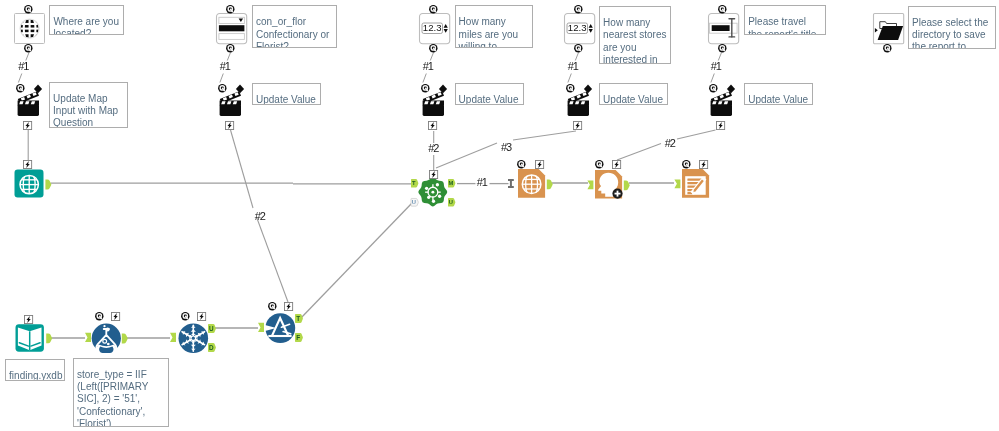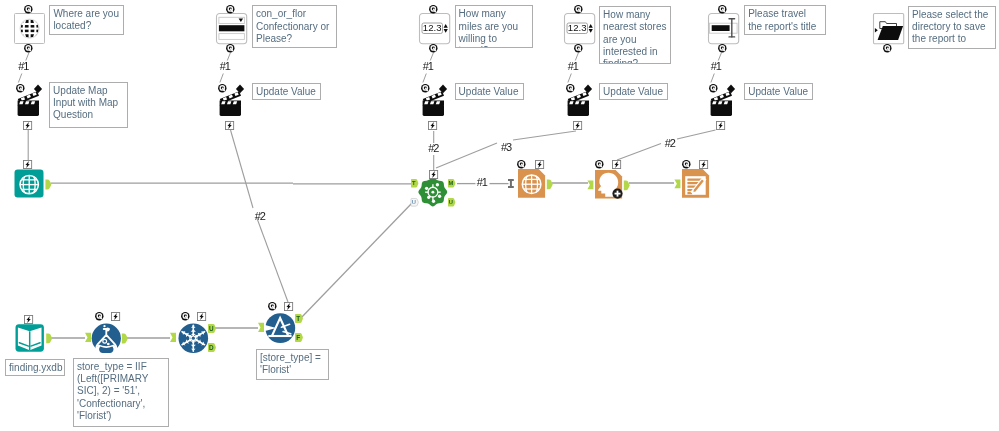--- a/index.html
+++ b/index.html
@@ -1,19 +1,19 @@
 <!DOCTYPE html>
 <html><head>
 <meta charset="utf-8">
 <style>
   html,body{margin:0;padding:0;}
   body{width:999px;height:431px;background:#fff;font-family:"Liberation Sans",sans-serif;overflow:hidden;}
   #canvas{position:relative;width:999px;height:431px;background:#fff;}
   .anno{position:absolute;border:1px solid #adadad;background:#fff;color:#556d80;
-        font-size:10px;line-height:12.2px;padding:2px 3px;box-sizing:border-box;
+        font-size:10px;line-height:12.2px;padding:10px 3px;box-sizing:border-box;
         font-family:"Liberation Sans",sans-serif;overflow:hidden;}
   .clbl{position:absolute;font-size:11px;color:#1a1a1a;line-height:11px;letter-spacing:-1.1px;
         font-family:"Liberation Sans",sans-serif;white-space:nowrap;}
   .node{position:absolute;}
   svg{display:block;overflow:visible;}
   #wires{position:absolute;left:0;top:0;width:999px;height:431px;}
 </style>
 </head>
 <body>
 
@@ -680,33 +680,32 @@
   </svg>
 </div>
 <div class="node" style="left:294.5px;top:332.8px;">
   <svg width="8" height="9" viewBox="0 0 8 9">
     <path d="M0.7,0 h4.6 q0.8,0 1.2,0.7 l1.3,3.3 q0.2,0.5 0,1 l-1.3,3.3 q-0.4,0.7 -1.2,0.7 H0.7 q-0.7,0 -0.7,-0.7 V0.7 Q0,0 0.7,0 Z" fill="#b2d84a"></path>
     <text x="3.2" y="6.8" font-family="'Liberation Sans',sans-serif" font-size="6.4" font-weight="bold" fill="#1b5e20" text-anchor="middle">F</text>
   </svg>
 </div>
 
 <div class="anno" style="left:49.4px;top:5px;width:75px;height:30px;">Where are you located?</div>
-<div class="anno" style="left:252px;top:5.4px;width:85px;height:43px;">con_or_flor Confectionary or Please?</div>
+<div class="anno" style="left:252px;top:5.4px;width:85px;height:43px;">con_or_flor Confectionary or Florist?</div>
 <div class="anno" style="left:454.6px;top:5.4px;width:78px;height:43px;">How many miles are you willing to travel?</div>
 <div class="anno" style="left:599.1px;top:6.1px;width:72px;height:58px;">How many nearest stores are you interested in finding?</div>
 <div class="anno" style="left:744.2px;top:5.3px;width:82px;height:30px;">Please travel the report's title</div>
 <div class="anno" style="left:908.1px;top:5.7px;width:88px;height:43px;">Please select the directory to save the report to</div>
 <div class="anno" style="left:49.1px;top:82px;width:79.4px;height:46px;">Update Map Input with Map Question</div>
 <div class="anno" style="left:252px;top:82.9px;width:69px;height:17px;">Update Value</div>
 <div class="anno" style="left:454.6px;top:82.9px;width:69px;height:17px;">Update Value</div>
 <div class="anno" style="left:599.1px;top:82.9px;width:69px;height:17px;">Update Value</div>
 <div class="anno" style="left:744.2px;top:82.9px;width:69px;height:17px;">Update Value</div>
 <div class="anno" style="left:5.1px;top:359px;width:60px;height:17px;">finding.yxdb</div>
 <div class="anno" style="left:73px;top:357.9px;width:96px;height:69px;">store_type = IIF (Left([PRIMARY SIC], 2) = '51', 'Confectionary', 'Florist')</div>
-<div class="anno" style="left:256px;top:348.6px;width:72.5px;height:31px;">[store_type] = 'Florist'</div>
 
 <div class="clbl" style="left:18.2px;top:61.0px;">#1</div>
 <div class="clbl" style="left:219.7px;top:61.0px;">#1</div>
 <div class="clbl" style="left:422.7px;top:61.0px;">#1</div>
 <div class="clbl" style="left:567.7px;top:61.0px;">#1</div>
 <div class="clbl" style="left:710.7px;top:61.0px;">#1</div>
 <div class="clbl" style="left:254.7px;top:210.7px;">#2</div>
 <div class="clbl" style="left:428.3px;top:142.7px;">#2</div>
 <div class="clbl" style="left:500.9px;top:142.3px;">#3</div>
 <div class="clbl" style="left:664.8px;top:137.9px;">#2</div>

